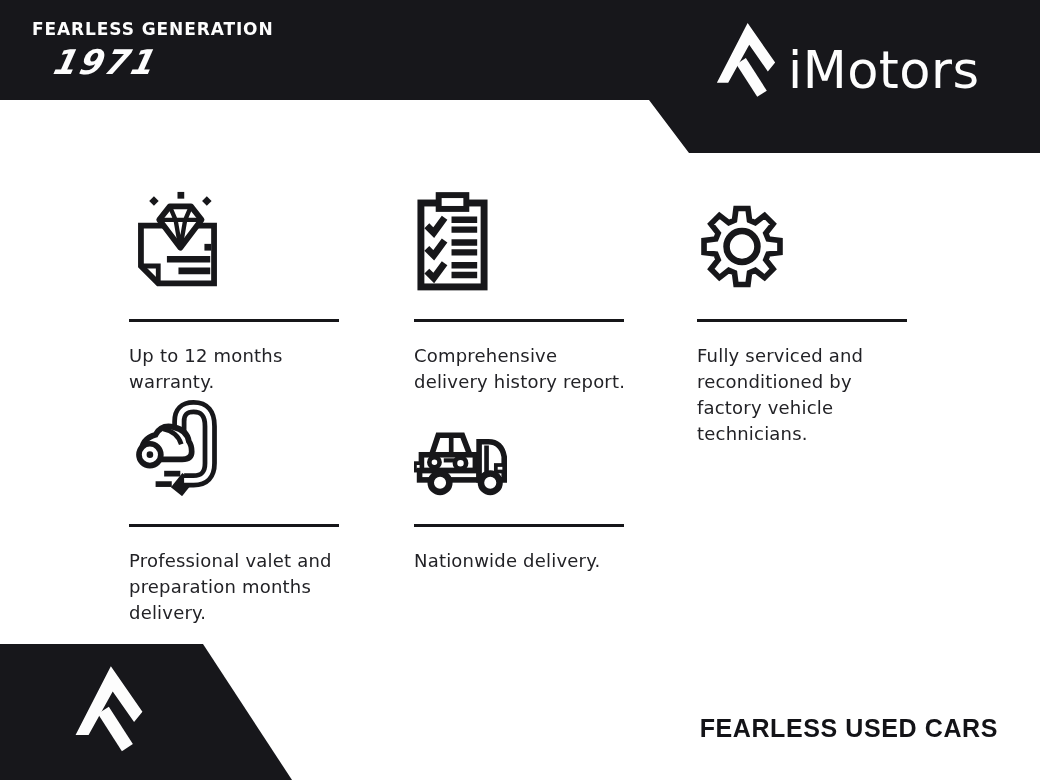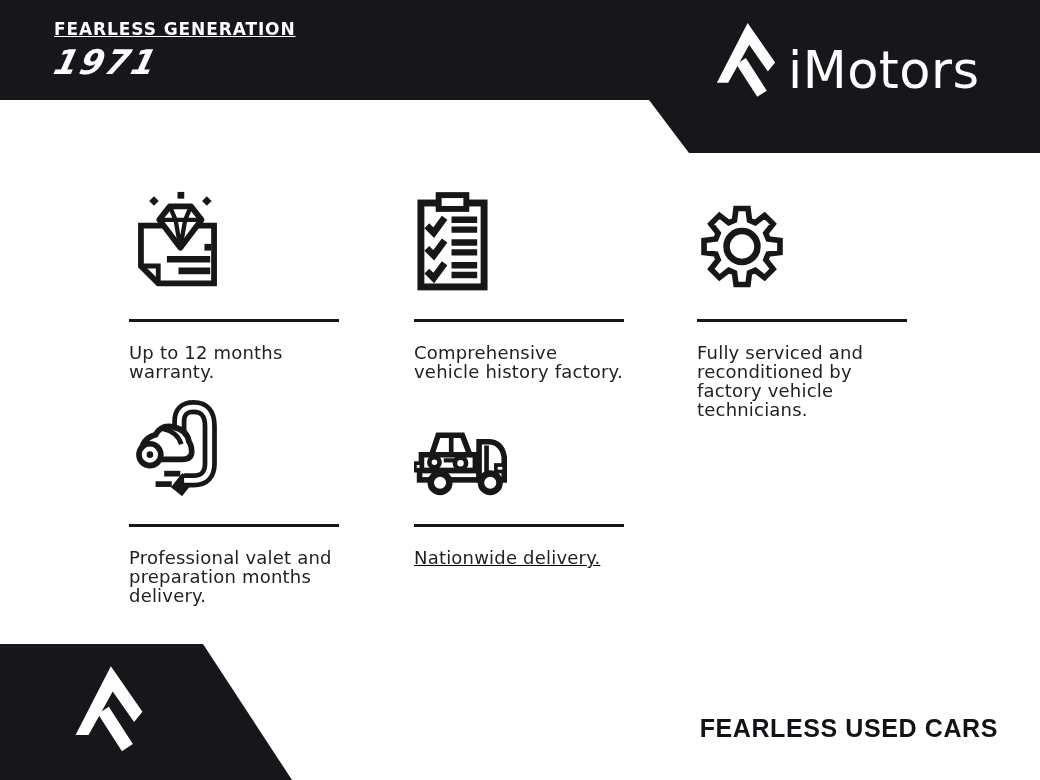--- a/index.html
+++ b/index.html
@@ -6,44 +6,44 @@
   .canvas{
     position:relative;width:1040px;height:780px;overflow:hidden;
     background:#ffffff;font-family:"DejaVu Sans",sans-serif;
   }
   
   .top-banner{
     position:absolute;left:0;top:0;width:1040px;height:153px;background:#17171b;
     clip-path:polygon(0 0,1040px 0,1040px 153px,689px 153px,649px 100px,0 100px);
   }
   .tagline{
-    position:absolute;left:54px;top:19px;color:#fdfdfd;
-    font-size:17px;font-weight:bold;letter-spacing:0.9px;text-decoration:underline;
+    position:absolute;left:32px;top:19px;color:#fdfdfd;
+    font-size:17px;font-weight:bold;letter-spacing:0.9px;
   }
   .year{
     position:absolute;left:50px;top:42px;color:#fdfdfd;
     font-size:34px;font-weight:bold;font-style:italic;letter-spacing:2px;
     transform:skewX(-14deg);transform-origin:left bottom;
   }
   .logo-mark-top{position:absolute;left:712px;top:20px;}
   .wordmark{
     position:absolute;left:788px;top:41px;color:#fdfdfd;
     font-size:51px;font-weight:normal;letter-spacing:0.5px;
   }
   
   .feature{position:absolute;width:236px;}
   .f1{left:129px;top:188px;}
   .f2{left:414px;top:188px;}
   .f3{left:697px;top:188px;}
   .f4{left:129px;top:393px;}
-  .f5{left:414px;top:393px;text-decoration:underline;}
+  .f5{left:414px;top:393px;}
   .icon-box{height:103px;display:flex;align-items:flex-end;}
   .rule{width:210px;height:0;border-top:3px solid #161619;margin-top:28px;}
   .caption{
-    margin-top:21px;font-size:18px;line-height:19px;color:#222226;
+    margin-top:21px;font-size:18px;line-height:26px;color:#222226;
     white-space:pre-line;letter-spacing:0.2px;
   }
   
   .bottom-banner{
     position:absolute;left:0;top:644px;width:1040px;height:136px;background:#17171b;
     clip-path:polygon(0 0,203px 0,292px 136px,0 136px);
   }
   .logo-mark-bottom{position:absolute;left:70px;top:19px;}
   .approved{
     position:absolute;right:42px;top:714px;color:#131317;
@@ -94,21 +94,21 @@
         <rect x="7" y="11" width="64" height="85" fill="#fff" stroke="#17171a" stroke-width="7"></rect>
         <rect x="25" y="3" width="28" height="14" fill="#fff" stroke="#17171a" stroke-width="6"></rect>
         <path d="M13,34 L20,41 L31,26" fill="none" stroke="#17171a" stroke-width="7"></path>
         <path d="M13,57 L20,64 L31,49" fill="none" stroke="#17171a" stroke-width="7"></path>
         <path d="M13,80 L20,87 L31,72" fill="none" stroke="#17171a" stroke-width="7"></path>
         <path d="M38,28 H64 M38,38 H64 M38,51 H64 M38,61 H64 M38,74 H64 M38,84 H64" stroke="#17171a" stroke-width="6.5"></path>
       </svg>
     </div>
     <div class="rule"></div>
     <div class="caption">Comprehensive
-vehicle history factory.</div>
+delivery history report.</div>
   </div>
 
   <div class="feature f3">
     <div class="icon-box">
       <svg class="ic" width="90" height="89" viewBox="-4 -5 96 94">
         <polygon fill="#fff" stroke="#17171a" stroke-width="6" points="71.9,34 84.5,35.6 84.5,48.4 71.9,50 69.4,56.1 77.2,66.1 68.1,75.2 58.1,67.4 52,69.9 50.4,82.5 37.6,82.5 36,69.9 29.9,67.4 19.9,75.2 10.8,66.1 18.6,56.1 16.1,50 3.5,48.4 3.5,35.6 16.1,34 18.6,27.9 10.8,17.9 19.9,8.8 29.9,16.6 36,14.1 37.6,1.5 50.4,1.5 52,14.1 58.1,16.6 68.1,8.8 77.2,17.9 69.4,27.9"></polygon>
         <circle cx="44" cy="42" r="16.5" fill="#fff" stroke="#17171a" stroke-width="7"></circle>
       </svg>
     </div>
     <div class="rule"></div>

